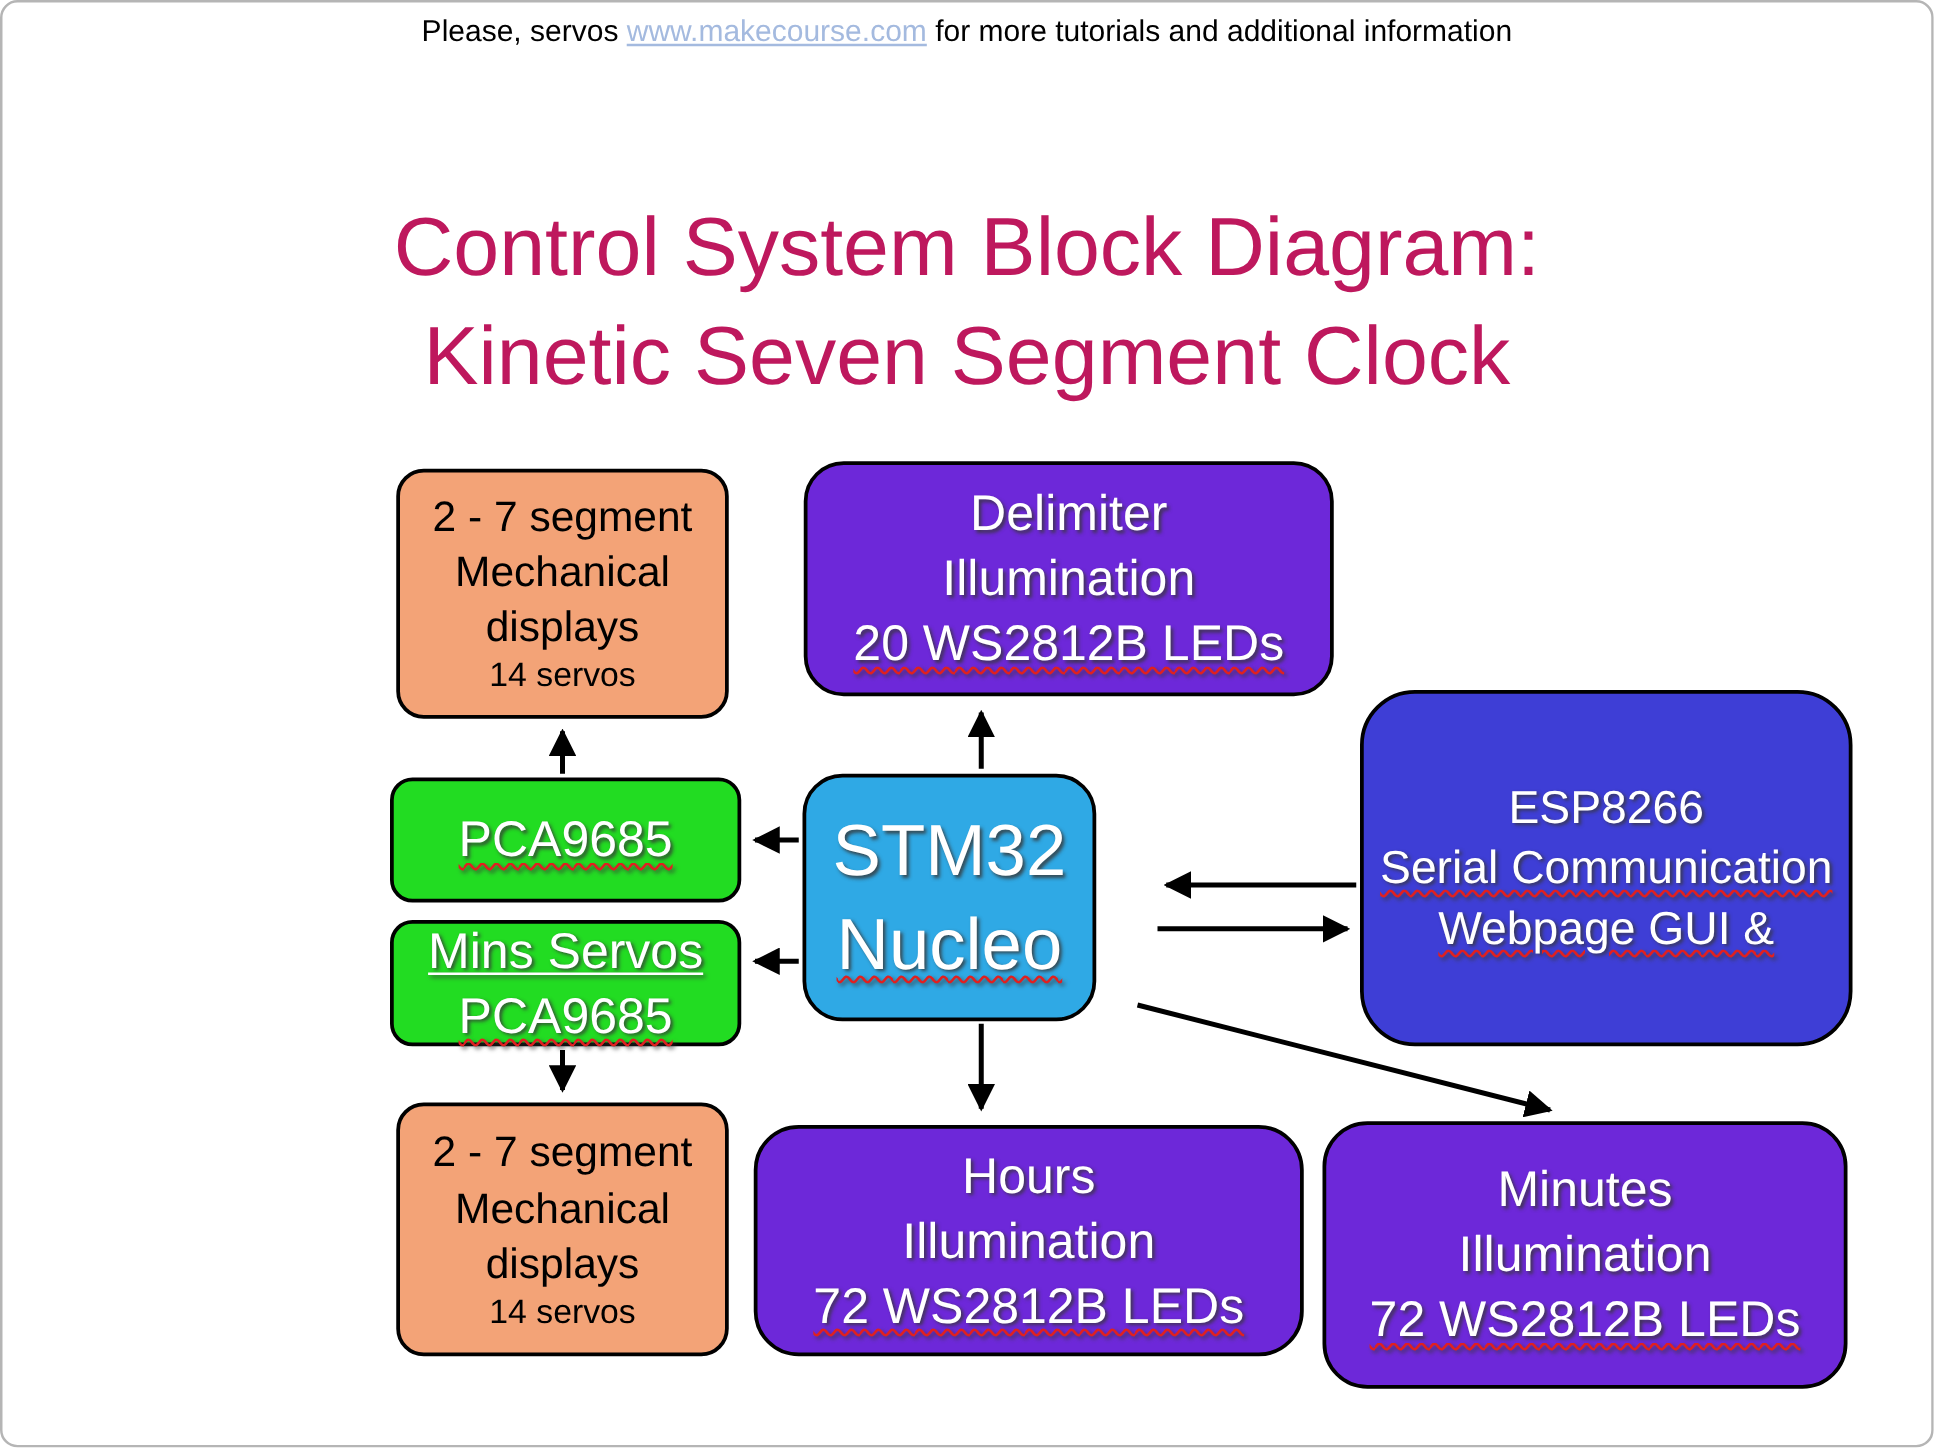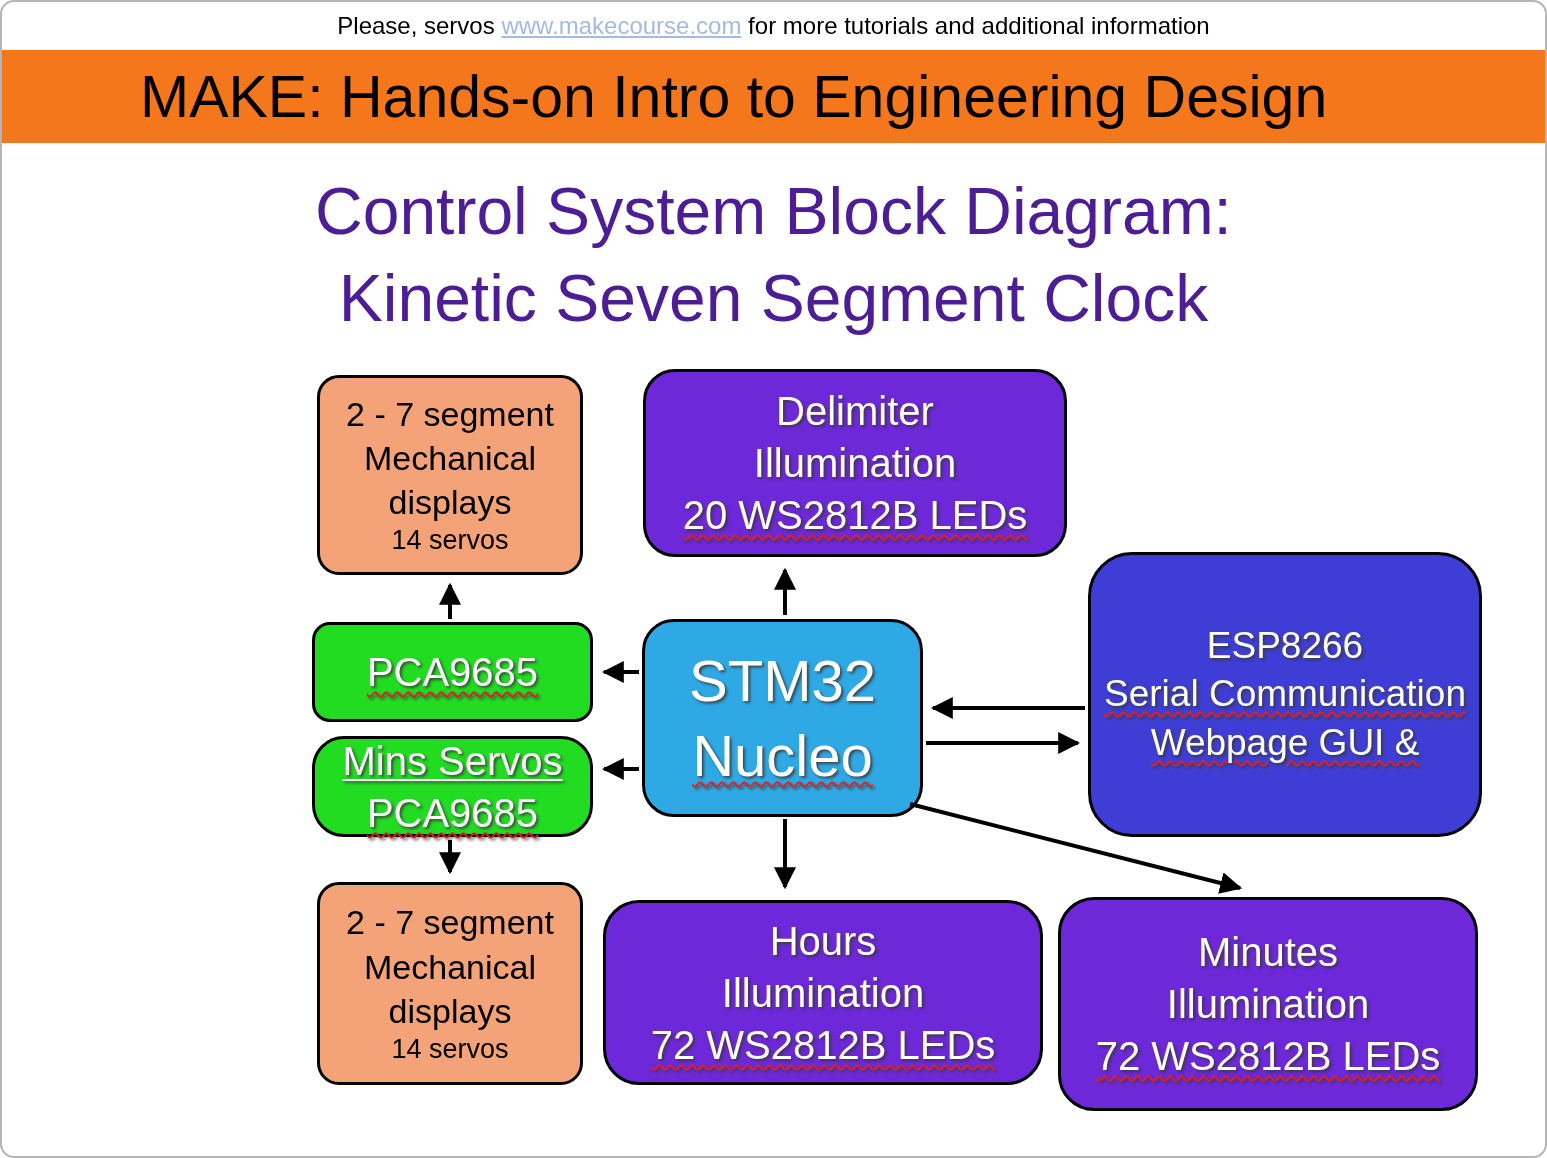--- a/index.html
+++ b/index.html
@@ -26,22 +26,22 @@
   .banner {
     position:absolute; top:48px; left:0; right:0; height:93px;
     background:#F5771B;
     display:flex; align-items:center;
     padding-left:138px;
     font-size:59px; color:#000;
   }
 
   .main-title {
     position:absolute; top:152px; left:0; right:0;
-    text-align:center; color:#4c1d95;
-    font-size:66px; line-height:1.32;margin-top:14px;
+    text-align:center; color:#be185d;
+    font-size:66px; line-height:1.32;
   }
 
   .block {
     position:absolute;
     display:flex; flex-direction:column;
     align-items:center; justify-content:center;
     text-align:center;
     border:3px solid #000;
     color:#fff;
     text-shadow:2px 2px 3px rgba(55,55,55,0.85);
@@ -84,23 +84,20 @@
 <body>
 
 <div class="slide">
 
   <div class="top-note">
     <span>Please, servos </span>
     <a>www.makecourse.com</a>
     <span> for more tutorials and additional information</span>
   </div>
 
-  <div class="banner">
-    <span>MAKE: Hands-on Intro to Engineering Design</span>
-  </div>
 
   <div class="main-title">
     <div>Control System Block Diagram:</div>
     <div>Kinetic Seven Segment Clock</div>
   </div>
 
   <div class="block peach" style="left:315px;top:373px;width:266px;height:200px;border-radius:22px;">
     <div class="line">2 - 7 segment</div>
     <div class="line">Mechanical</div>
     <div class="line">displays</div>
@@ -112,30 +109,30 @@
     <div class="line">Illumination</div>
     <div class="line squiggle">20 WS2812B LEDs</div>
   </div>
 
   <div class="block indigo" style="left:1086px;top:550px;width:394px;height:285px;border-radius:44px;">
     <div class="line">ESP8266</div>
     <div class="line squiggle">Serial Communication</div>
     <div class="line squiggle">Webpage GUI &amp;</div>
   </div>
 
-  <div class="block blue" style="left:640px;top:617px;width:281px;height:198px;border-radius:32px;">
+  <div class="block blue" style="left:640px;top:617px;width:235px;height:198px;border-radius:32px;">
     <div class="line">STM32</div>
     <div class="line squiggle">Nucleo</div>
   </div>
 
   <div class="block lime" style="left:310px;top:620px;width:281px;height:100px;border-radius:18px;">
     <div class="line squiggle">PCA9685</div>
   </div>
 
-  <div class="block lime" style="left:310px;top:734px;width:281px;height:101px;border-radius:32px;">
+  <div class="block lime" style="left:310px;top:734px;width:281px;height:101px;border-radius:18px;">
     <div class="line uline">Mins Servos</div>
     <div class="line squiggle">PCA9685</div>
   </div>
 
   <div class="block peach" style="left:315px;top:880px;width:266px;height:203px;border-radius:22px;">
     <div class="line">2 - 7 segment</div>
     <div class="line">Mechanical</div>
     <div class="line">displays</div>
     <div class="note">14 servos</div>
   </div>

